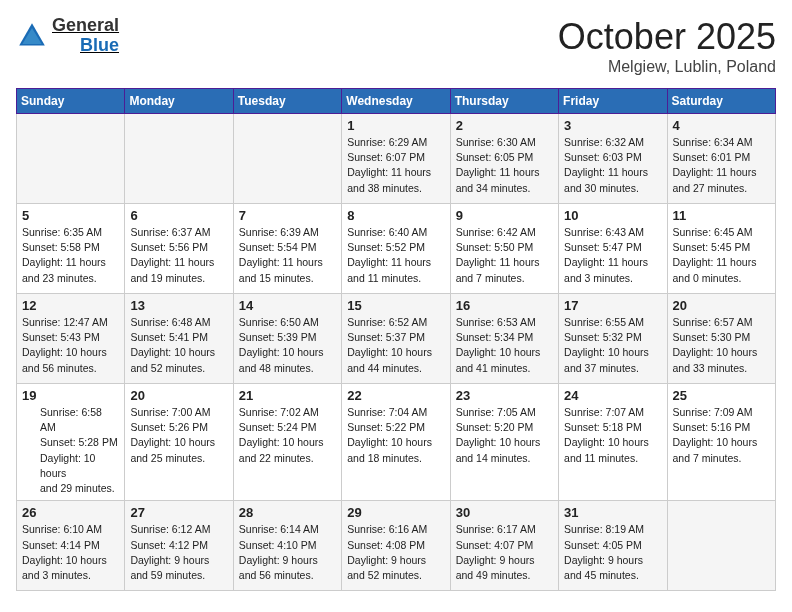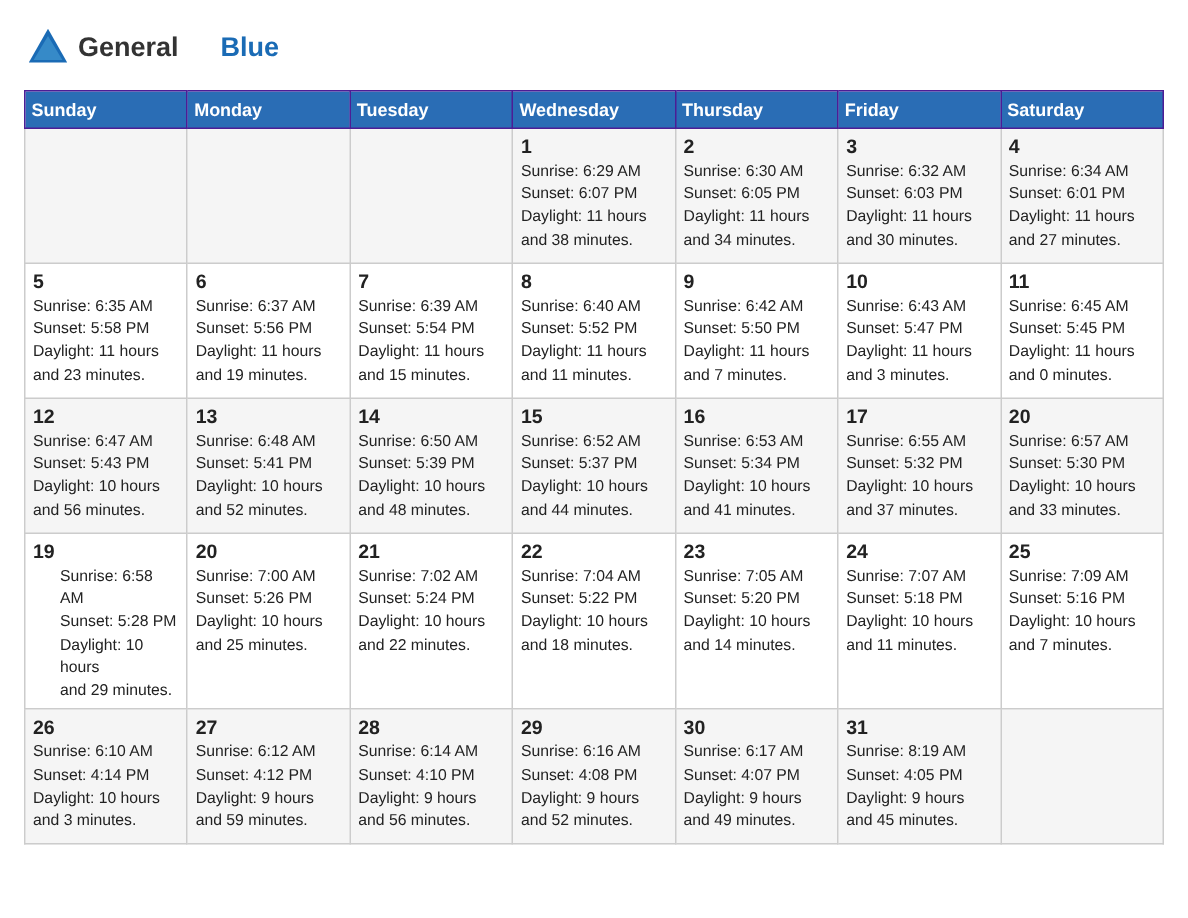--- a/index.html
+++ b/index.html
@@ -16,22 +16,23 @@
       align-items: flex-start;
       margin-bottom: 12px;
     }
     .logo {
       display: flex;
       align-items: center;
       gap: 4px;
     }
     .logo-text {
       display: flex;
-      flex-direction: row;
+      flex-direction: column;
       line-height: 1.1;
+      text-decoration: underline;
     }
     .logo-general {
       font-size: 18px;
       font-weight: bold;
       color: #333;
     }
     .logo-blue {
       font-size: 18px;
       font-weight: bold;
       color: #1a6bb5;
@@ -106,20 +107,24 @@
   <div class="logo">
     <svg class="logo-icon" viewBox="0 0 40 40">
       <polygon points="20,4 36,32 4,32" fill="#1a6bb5"></polygon>
       <polygon points="20,10 32,30 8,30" fill="#4a9ed6" opacity="0.6"></polygon>
     </svg>
     <div class="logo-text">
       <span class="logo-general">General</span>
       <span class="logo-blue">Blue</span>
     </div>
   </div>
+  <div class="title-block">
+    <div class="month-title">October 2025</div>
+    <div class="location">Melgiew, Lublin, Poland</div>
+  </div>
 </div>
 
 <table>
   <thead>
     <tr>
     <th>Sunday</th>
         <th>Monday</th>
         <th>Tuesday</th>
         <th>Wednesday</th>
         <th>Thursday</th>
@@ -208,21 +213,21 @@
           <span class="day-num">11</span>
           <div class="cell-content" style="white-space: pre-line;">Sunrise: 6:45 AM
 Sunset: 5:45 PM
 Daylight: 11 hours
 and 0 minutes.</div>
         </td>
       </tr>
       <tr>
         <td>
           <span class="day-num">12</span>
-          <div class="cell-content" style="white-space: pre-line;">Sunrise: 6:47 AM
+          <div class="cell-content" style="white-space: pre-line;">Sunrise: 12:47 AM
 Sunset: 5:43 PM
 Daylight: 10 hours
 and 56 minutes.</div>
         </td>
         <td>
           <span class="day-num">13</span>
           <div class="cell-content" style="white-space: pre-line;">Sunrise: 6:48 AM
 Sunset: 5:41 PM
 Daylight: 10 hours
 and 52 minutes.</div>

